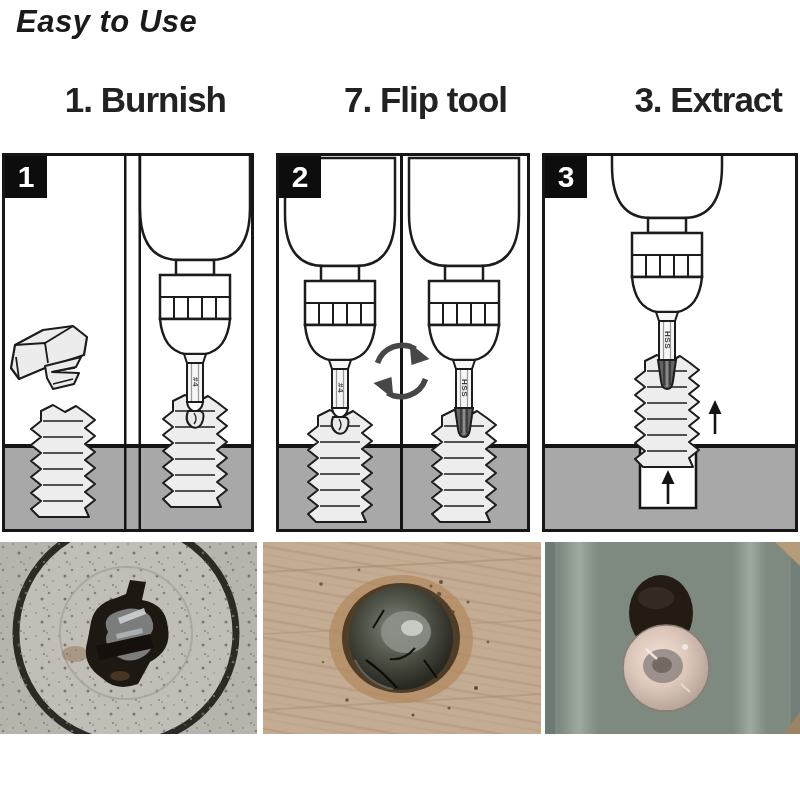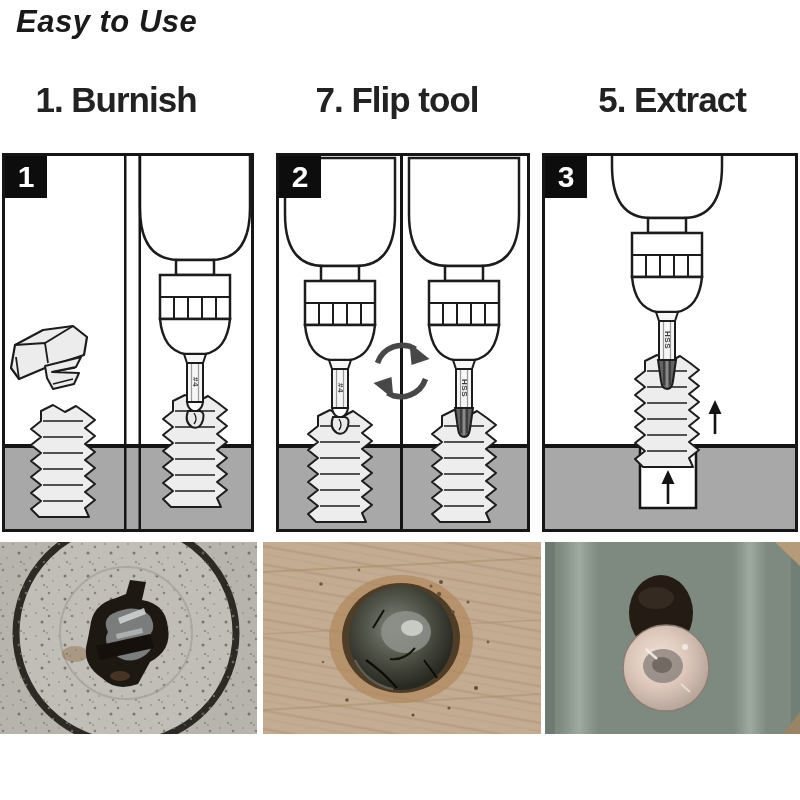--- a/index.html
+++ b/index.html
@@ -5,21 +5,21 @@
   html,body{margin:0;padding:0;}
   body{
     width:800px;height:800px;background:#ffffff;position:relative;overflow:hidden;
     font-family:"Liberation Sans", sans-serif;color:#1a1a1a;
   }
   .title{
     position:absolute;left:16px;top:4px;font-size:31px;font-weight:bold;font-style:italic;
     letter-spacing:0.5px;white-space:nowrap;
   }
   .step-heading{
-    position:absolute;top:80px;width:220px;text-align:center;
+    position:absolute;top:80px;width:220px;text-align:right;
     font-size:35px;font-weight:bold;letter-spacing:-1px;white-space:nowrap;color:#222;
   }
   #heading-1{left:6px;}
   #heading-2{left:287px;}
   #heading-3{left:562px;}
   .panel{
     position:absolute;top:153px;height:373px;border:3px solid #161616;background:#fff;
   }
   #panel-1{left:2px;width:246px;}
   #panel-2{left:276px;width:248px;}
@@ -95,21 +95,21 @@
     </g>
   </defs>
 </svg>
 
 <div>
 
   <div class="title">Easy to Use</div>
 
   <div class="step-heading" id="heading-1">1. Burnish</div>
   <div class="step-heading" id="heading-2">7. Flip tool</div>
-  <div class="step-heading" id="heading-3">5. Extract</div>
+  <div class="step-heading" id="heading-3">3. Extract</div>
 
   <div class="panel" id="panel-1">
     <div class="badge">1</div>
     <svg class="diagram" viewBox="0 0 246 373">
       <rect x="0" y="291" width="246" height="82" fill="#a8a8a8"></rect>
       <rect x="0" y="288" width="246" height="4" fill="#141414"></rect>
 
       <g>
         <path d="M6,212 L10,189 L38,174 L68,170 L82,181 L79,199 L52,208 L40,212 L14,223 Z" fill="#ececec" stroke="#1c1c1c" stroke-width="2.2" stroke-linejoin="round"></path>
         <path d="M10,189 L40,187 L68,170 M40,187 L43,207 M14,223 L11,201" fill="none" stroke="#1c1c1c" stroke-width="1.8"></path>

